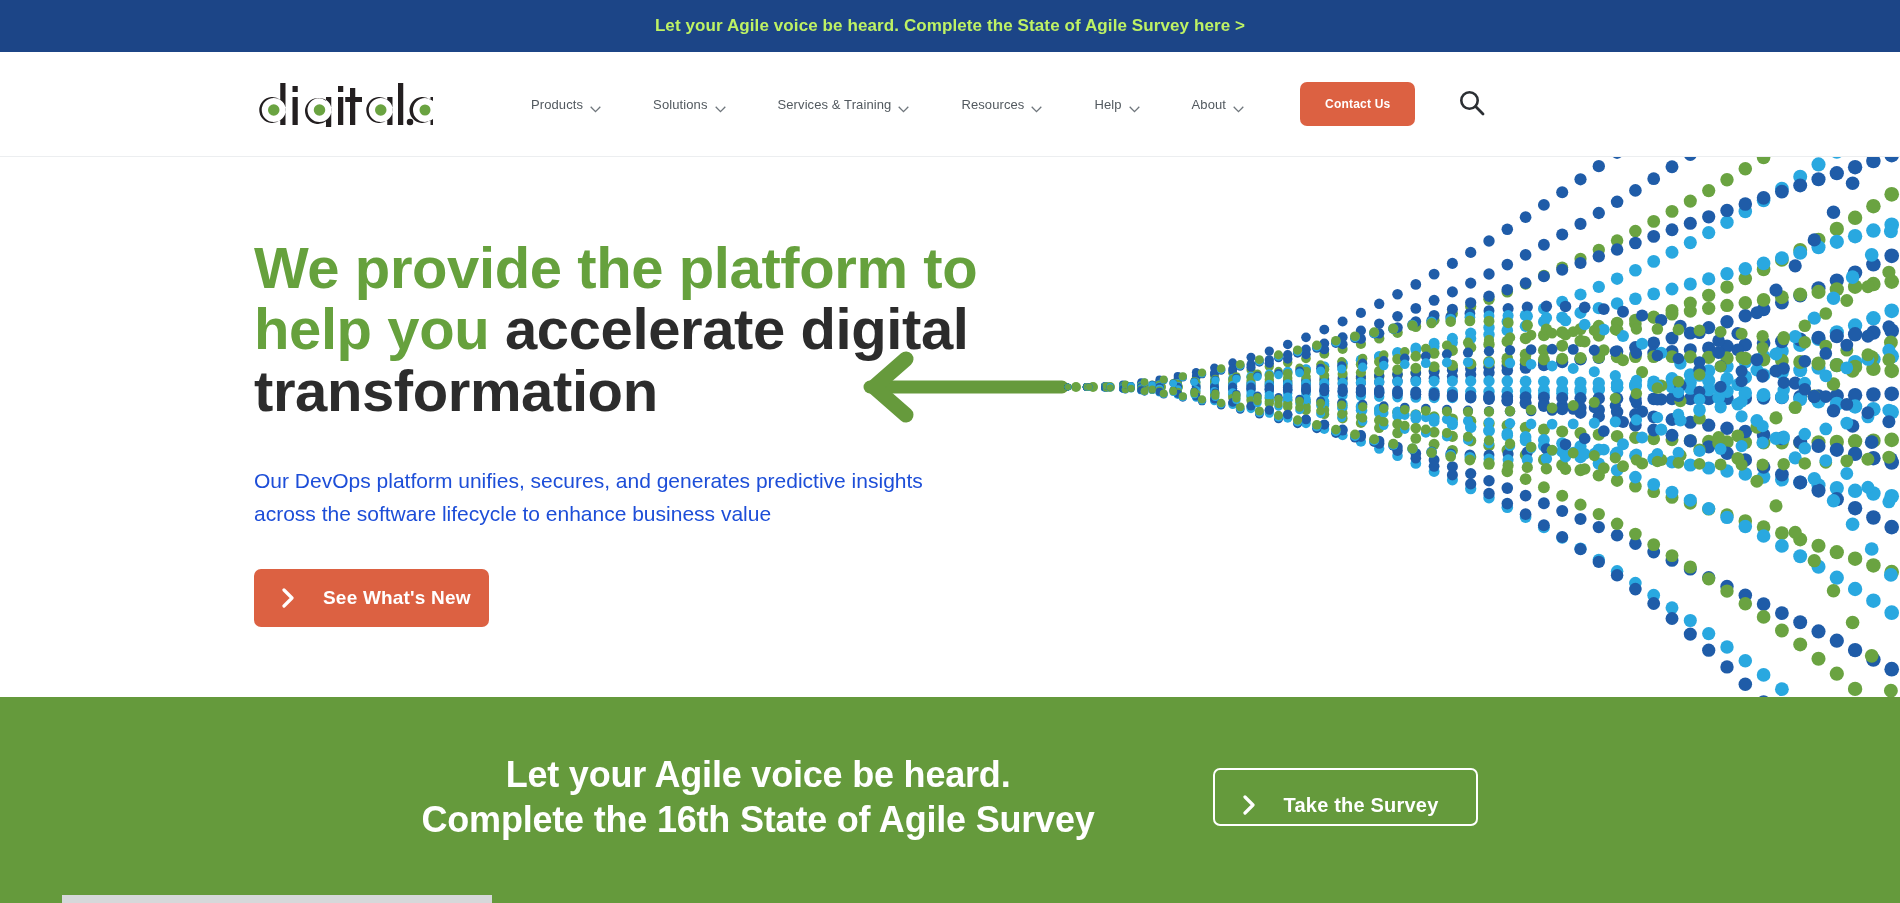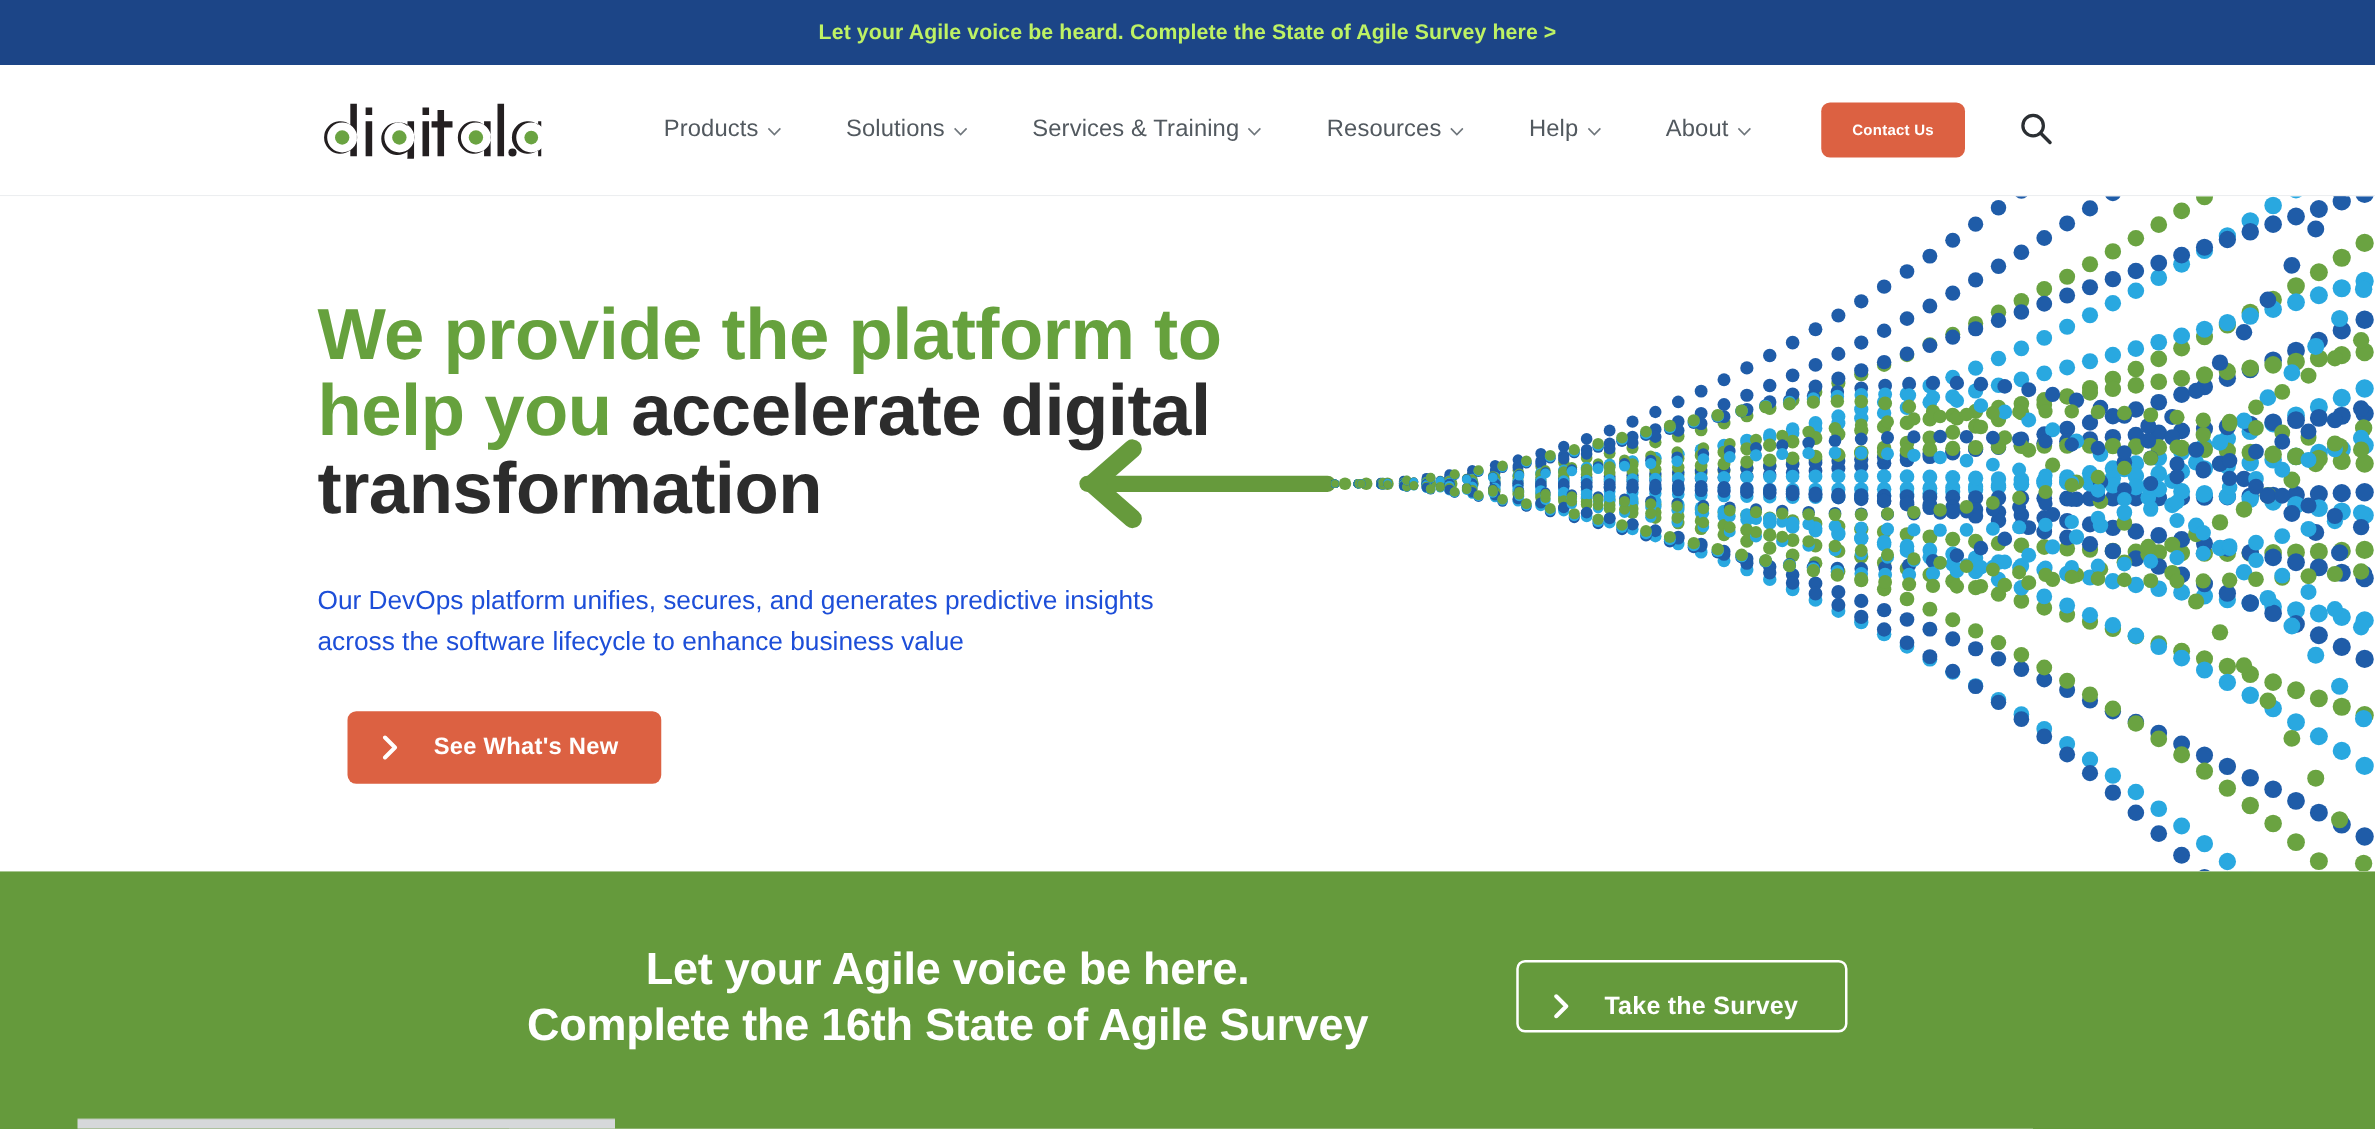--- a/index.html
+++ b/index.html
@@ -51,24 +51,24 @@
   }
 
   .nav {
     display: flex;
     align-items: center;
     margin-left: 98px;
     gap: 0;
   }
   .nav-item {
     display: flex;
-    align-items: center;
+    align-items: flex-end;
     gap: 7px;
     padding: 0 26px;
-    font-size: 19px;
+    font-size: 13px;
     color: #52595f;
     cursor: pointer;
     white-space: nowrap;
     letter-spacing: .1px;
   }
   .nav-item:first-child { padding-left: 0; }
   .chev {
     display: inline-block;
     width: 11px;
     height: 7px;
@@ -142,25 +142,24 @@
     color: #1d4ed8;
     max-width: 730px;
   }
   .hero-cta {
     margin-top: 38px;
     display: inline-flex;
     align-items: center;
     background: #DC6142;
     border: none;
     border-radius: 7px;
-    padding: 0 34px 0 28px;
+    padding: 0 18px 0 28px;
     height: 58px;
     cursor: pointer;
     font-family: inherit;
-    margin-left: 24px;
   }
   .hero-cta .cta-chev {
     margin-right: 28px;
     display: flex;
     align-items: center;
   }
   .hero-cta .cta-label {
     color: #ffffff;
     font-size: 19px;
     font-weight: 700;
@@ -2075,21 +2074,21 @@
             <polyline points="2,2 10,10 2,18" fill="none" stroke="#ffffff" stroke-width="3.2" stroke-linecap="round" stroke-linejoin="round"></polyline>
           </svg>
       </span>
       <span class="cta-label">See What's New</span>
     </button>
   </div>
 </section>
 
 <section class="survey-band">
   <div class="survey-text">
-    <div>Let your Agile voice be here.</div>
+    <div>Let your Agile voice be heard.</div>
     <div>Complete the 16th State of Agile Survey</div>
   </div>
   <button class="survey-btn">
     <span class="cta-chev">
       <svg width="13" height="20" viewBox="0 0 13 20">
           <polyline points="2,2 10,10 2,18" fill="none" stroke="#ffffff" stroke-width="3.2" stroke-linecap="round" stroke-linejoin="round"></polyline>
         </svg>
     </span>
     <span class="cta-label">Take the Survey</span>
   </button>

